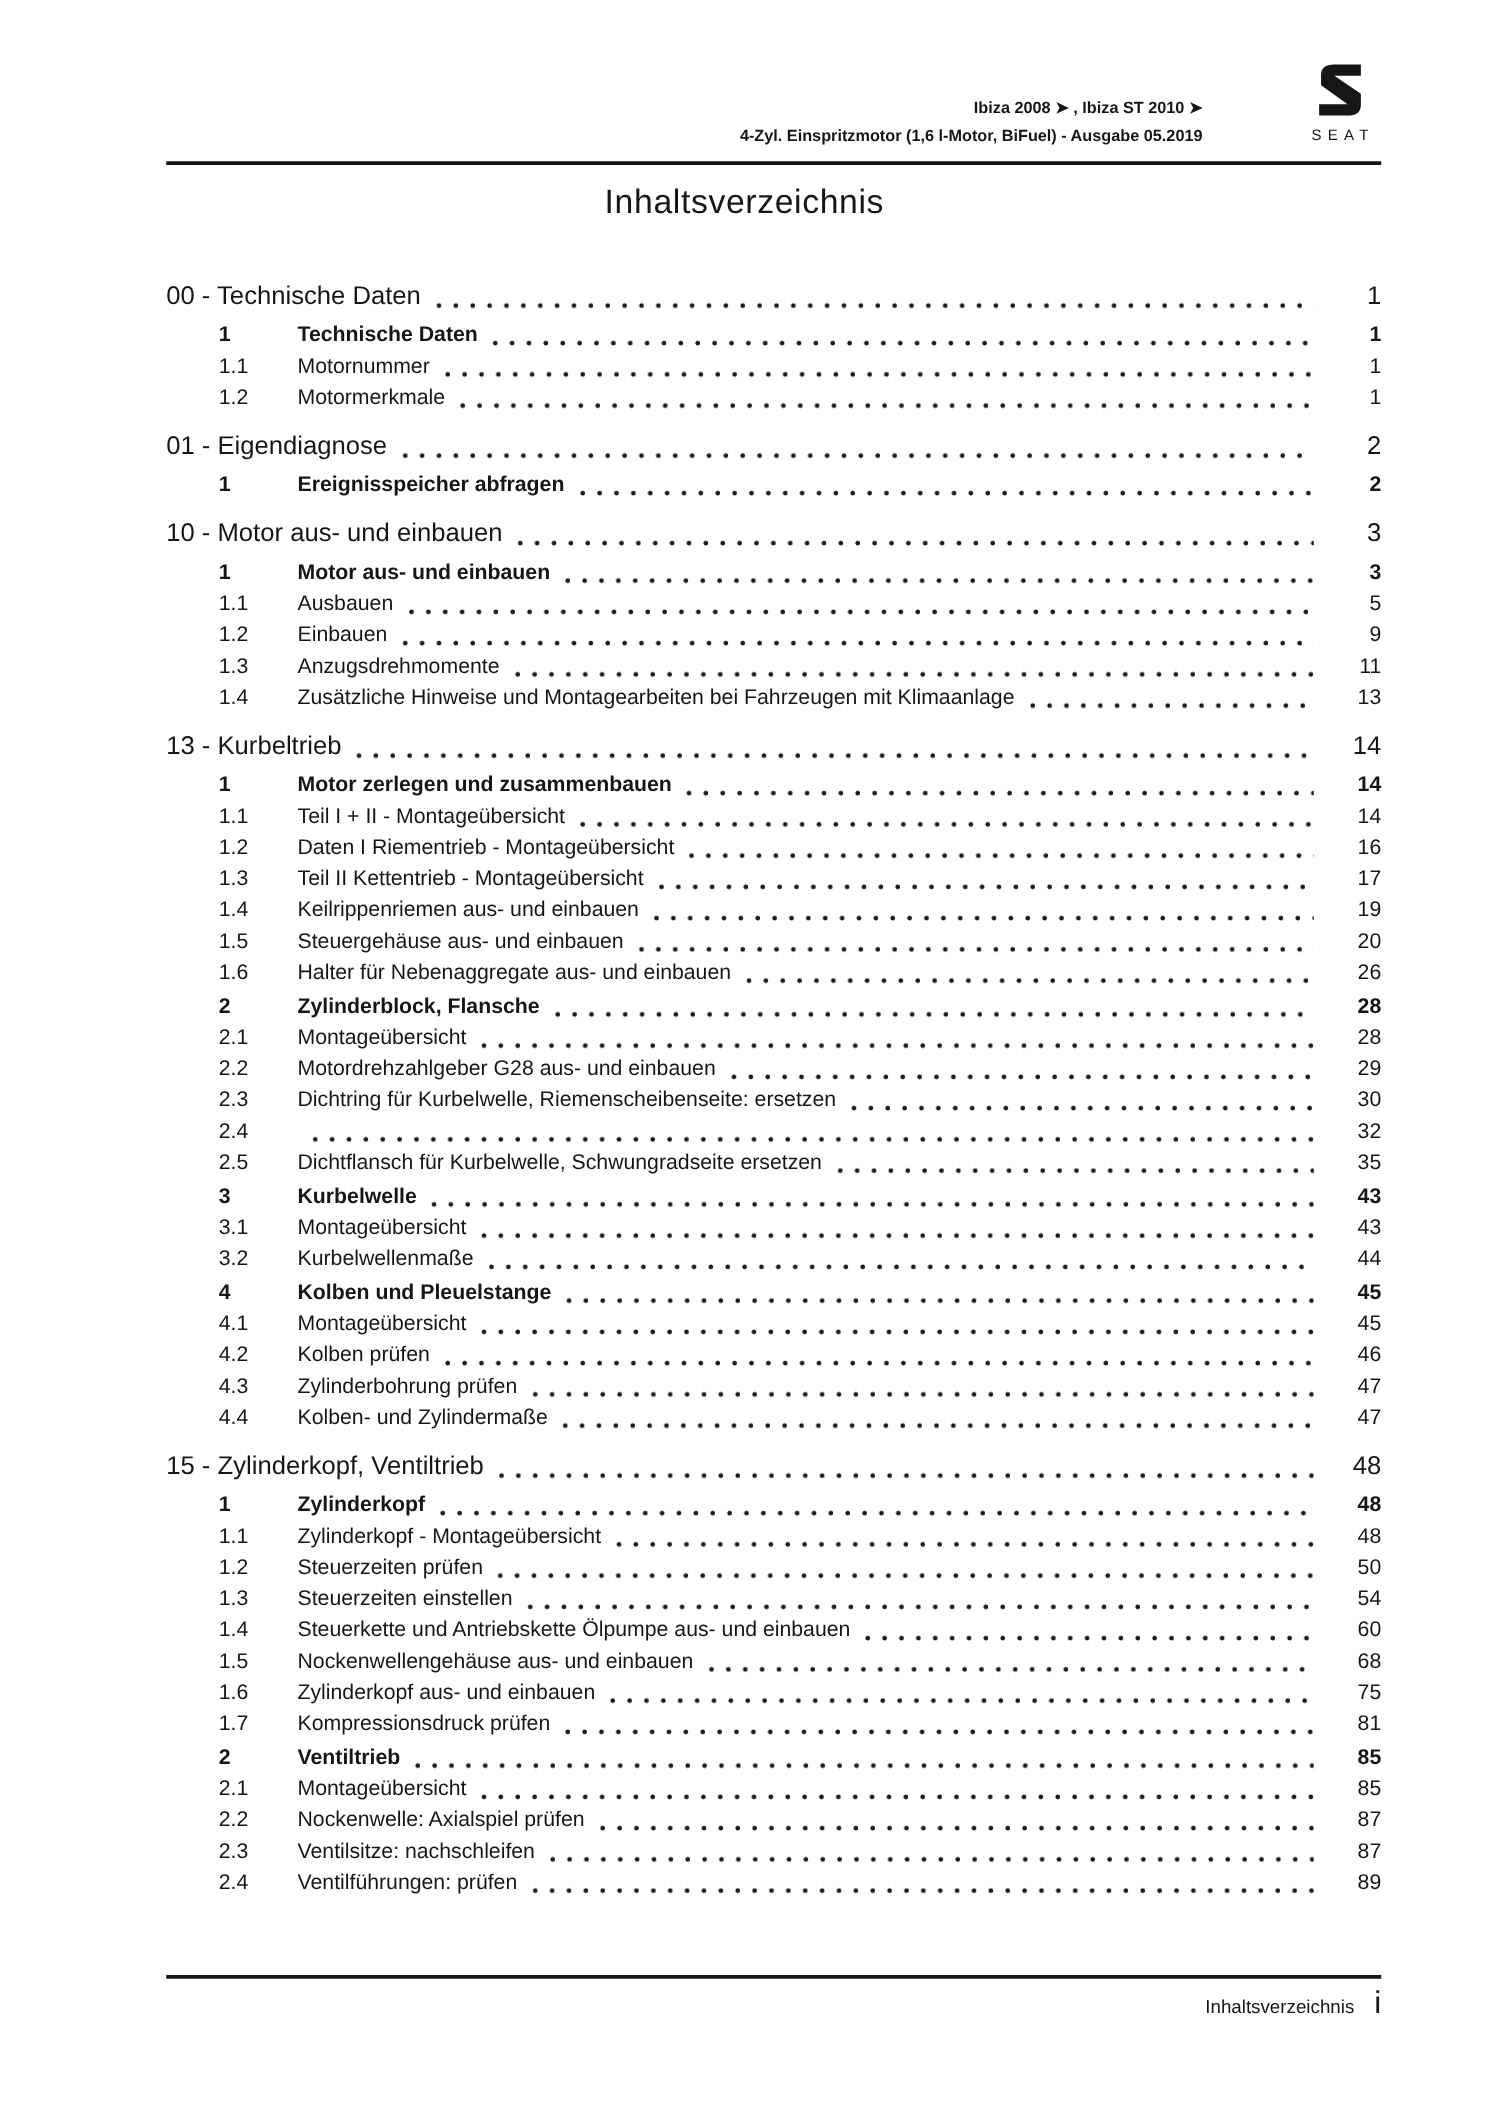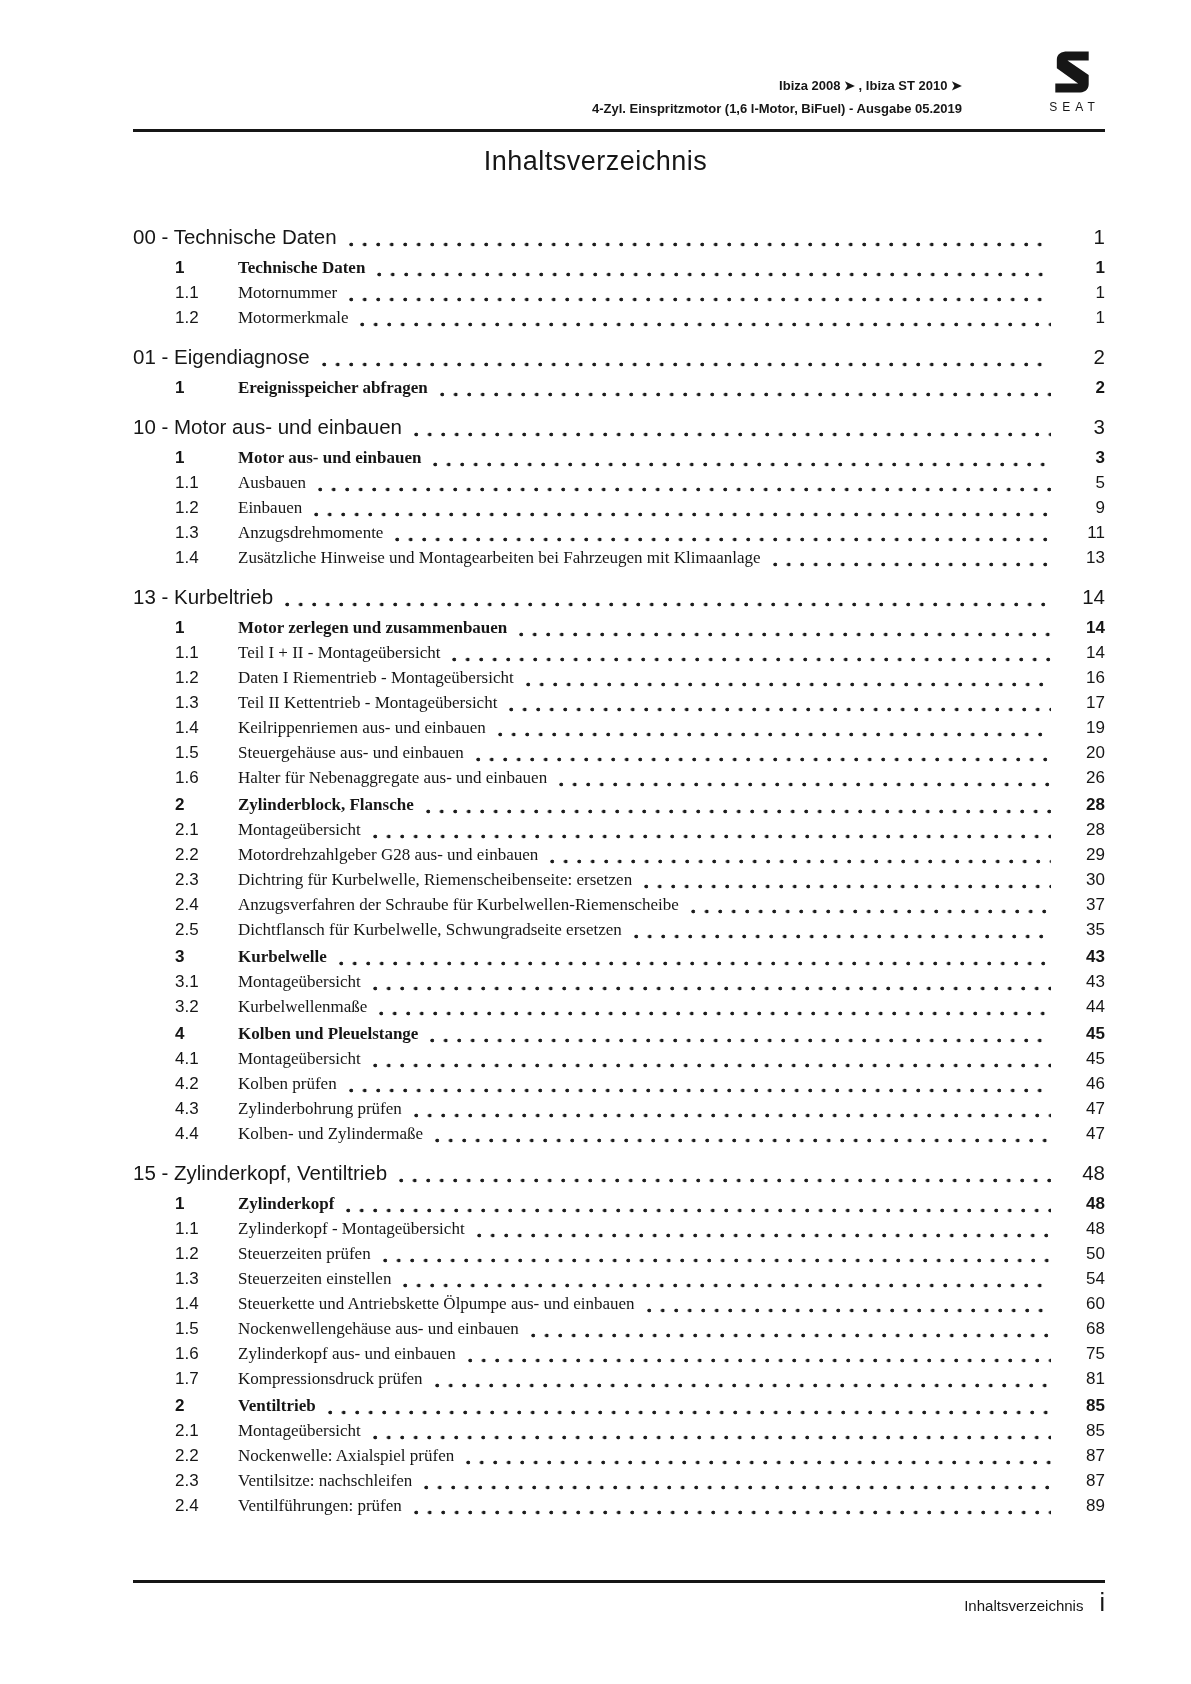--- a/index.html
+++ b/index.html
@@ -51,21 +51,21 @@
   .section-label { flex: 0 0 auto; }
   .section-page { flex: 0 0 auto; min-width: 44px; text-align: right; }
 
   .entry-row {
     display: flex; align-items: flex-end;
     font-size: 17px; line-height: 25px;
     padding-left: 42px; white-space: nowrap;
   }
   .entry-row.lvl1 { font-weight: bold; margin-top: 2px; }
   .entry-num { flex: 0 0 63px; }
-  .entry-title { flex: 0 0 auto; font-family: Liberation Serif, serif; }
+  .entry-title { flex: 0 0 auto; }
   .entry-page { flex: 0 0 auto; min-width: 44px; text-align: right; }
 
   .dots {
     flex: 1 1 auto; min-width: 18px; margin: 0 10px 0 12px;
     height: 20px; align-self: flex-end;
     background-image: radial-gradient(circle at 2.2px 50%, #1c1c1c 1.55px, rgba(0,0,0,0) 2.2px);
     background-size: 13.5px 11px;
     background-repeat: repeat-x;
     background-position: left bottom;
   }
@@ -276,23 +276,22 @@
 
   <div class="entry-row">
     <span class="entry-num">2.3</span>
     <span class="entry-title">Dichtring für Kurbelwelle, Riemenscheibenseite: ersetzen</span>
     <span class="dots"></span>
     <span class="entry-page">30</span>
   </div>
 
   <div class="entry-row">
     <span class="entry-num">2.4</span>
-    <span class="entry-title">Anzugsverfahren der Schraube für Kurbelwellen-Riemenscheibe</span>
-    <span class="dots"></span>
-    <span class="entry-page">37</span>
+    <span class="dots"></span>
+    <span class="entry-page">32</span>
   </div>
 
   <div class="entry-row">
     <span class="entry-num">2.5</span>
     <span class="entry-title">Dichtflansch für Kurbelwelle, Schwungradseite ersetzen</span>
     <span class="dots"></span>
     <span class="entry-page">35</span>
   </div>
 
   <div class="entry-row lvl1">

